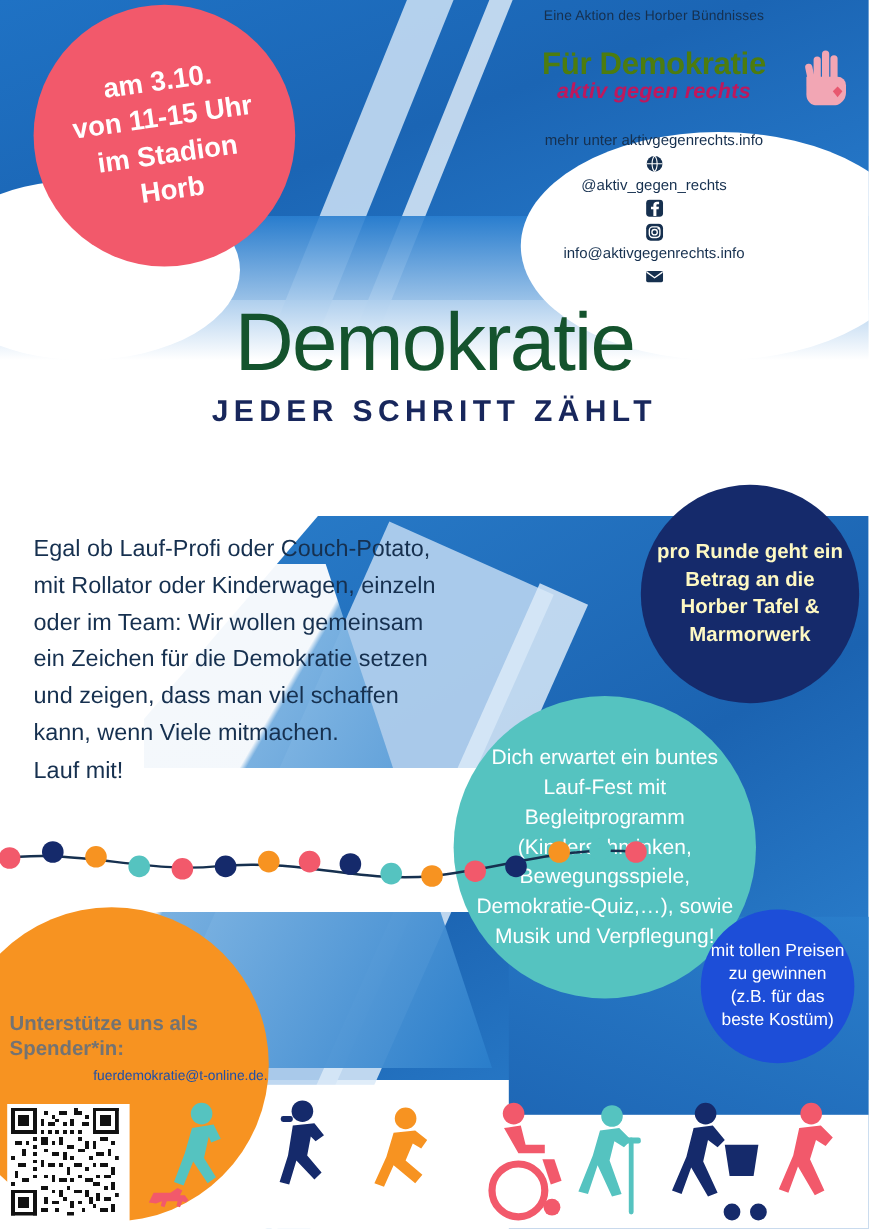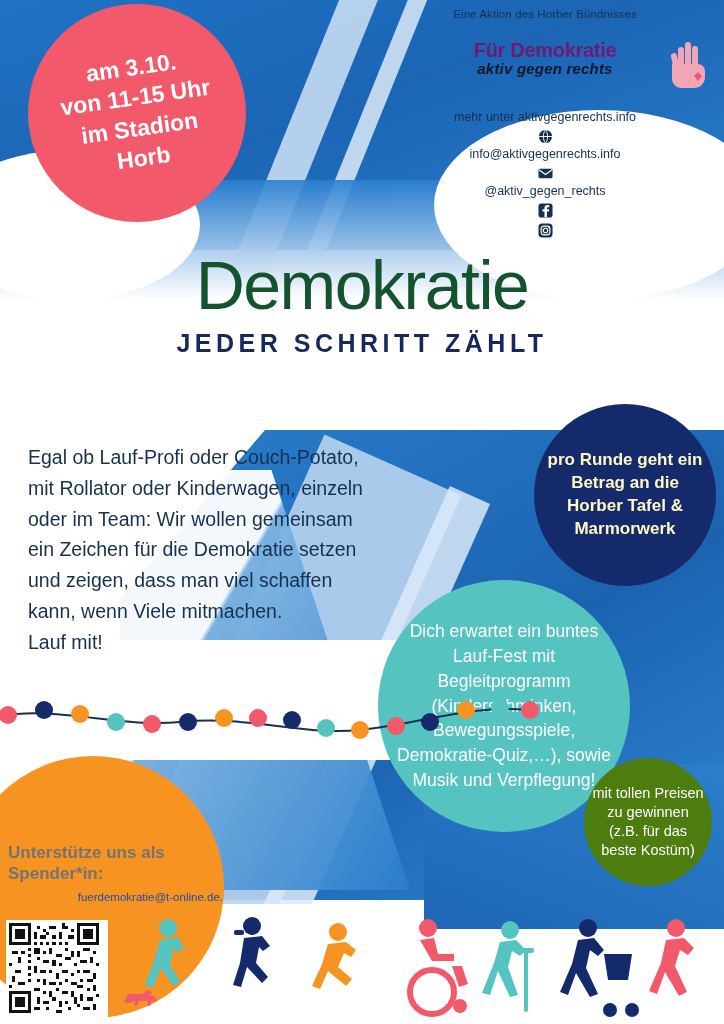--- a/index.html
+++ b/index.html
@@ -83,25 +83,25 @@
   
   .header {
     position:absolute; right:14px; top:8px; width:330px; text-align:center;
     color:#123a78;
   }
   .header-kicker {
     font-size:11.5px; color:#16304f; letter-spacing:.1px; margin-bottom:20px;
   }
   .logo-row { position:relative; height:62px; }
   .logo-line1 {
-    font-size:20px; font-weight:bold; color:#701a75; letter-spacing:-.3px;
+    font-size:26px; font-weight:bold; color:#4d7c0f; letter-spacing:-.3px;
     line-height:1.05;
   }
   .logo-line2 {
-    font-size:15px; font-weight:bold; font-style:italic; color:#0f172a;
+    font-size:18px; font-weight:bold; font-style:italic; color:#be185d;
     letter-spacing:.2px; line-height:1.1;
   }
   .hand {
     position:absolute; right:-2px; top:-2px; width:44px; height:50px;
   }
   .contact { margin-top:8px; font-size:12.5px; color:#16304f; text-align:right; }
   .contact .line { display:flex; align-items:center; justify-content:flex-end; gap:5px; margin-bottom:3px; white-space:nowrap;flex-direction:column; }
   .ico { width:15px; height:15px; flex:0 0 15px; }
 
   
@@ -147,21 +147,21 @@
   .teal-circle {
     position:absolute; left:378px; top:580px; width:252px; height:252px;
     border-radius:50%; background:#55c3c0; color:#ffffff;
     display:flex; align-items:center; justify-content:center; text-align:center;
   }
   .teal-circle .txt { font-size:17.5px; line-height:1.42; padding:0 14px; }
 
   
   .orange-small {
     position:absolute; right:12px; top:758px; width:128px; height:128px;
-    border-radius:50%; background:#4d7c0f; color:#ffffff;
+    border-radius:50%; background:#1d4ed8; color:#ffffff;
     display:flex; align-items:center; justify-content:flex-start; text-align:center;
   }
   .orange-small .txt { font-size:14.5px; line-height:1.32; padding:0 8px; }
 
   
   .orange-big {
     position:absolute; left:-38px; top:756px; width:262px; height:262px;
     border-radius:50%; background:#f79321;
   }
   .sponsor {
@@ -222,37 +222,37 @@
   </div>
   <div class="contact">
     <div class="line">
       <span>mehr unter aktivgegenrechts.info</span>
       <svg class="ico" viewBox="0 0 16 16">
         <circle cx="8" cy="8" r="7" fill="#16304f"></circle>
         <path d="M1 8h14M8 1c3 3 3 11 0 14M8 1c-3 3-3 11 0 14" stroke="#fff" stroke-width="1" fill="none"></path>
       </svg>
     </div>
     <div class="line">
-      <span>info@aktivgegenrechts.info</span>
-      <svg class="ico" viewBox="0 0 16 16">
-        <rect x="0.5" y="3" width="15" height="10" rx="1.5" fill="#16304f"></rect>
-        <path d="M1 4l7 5 7-5" stroke="#fff" stroke-width="1.2" fill="none"></path>
-      </svg>
-    </div>
-    <div class="line">
       <span>@aktiv_gegen_rechts</span>
       <svg class="ico" viewBox="0 0 16 16">
         <rect x="0.5" y="0.5" width="15" height="15" rx="3" fill="#16304f"></rect>
         <path d="M9.6 15V9h2l.3-2.3H9.6V5.4c0-.6.2-1 1.1-1h1.3V2.3c-.3 0-1.1-.1-2-.1-1.9 0-3.1 1.1-3.1 3.1v1.4H4.8V9h2.1v6z" fill="#fff"></path>
       </svg>
       <svg class="ico" viewBox="0 0 16 16">
         <rect x="0.5" y="0.5" width="15" height="15" rx="4" fill="#16304f"></rect>
         <rect x="3.3" y="3.3" width="9.4" height="9.4" rx="3" fill="none" stroke="#fff" stroke-width="1.2"></rect>
         <circle cx="8" cy="8" r="2.4" fill="none" stroke="#fff" stroke-width="1.2"></circle>
         <circle cx="11.5" cy="4.6" r=".9" fill="#fff"></circle>
+      </svg>
+    </div>
+    <div class="line">
+      <span>info@aktivgegenrechts.info</span>
+      <svg class="ico" viewBox="0 0 16 16">
+        <rect x="0.5" y="3" width="15" height="10" rx="1.5" fill="#16304f"></rect>
+        <path d="M1 4l7 5 7-5" stroke="#fff" stroke-width="1.2" fill="none"></path>
       </svg>
     </div>
   </div>
 </div>
 
 <div class="pink-circle">
   <div class="txt">
     <div>am 3.10.</div>
     <div>von 11-15 Uhr</div>
     <div>im Stadion</div>

